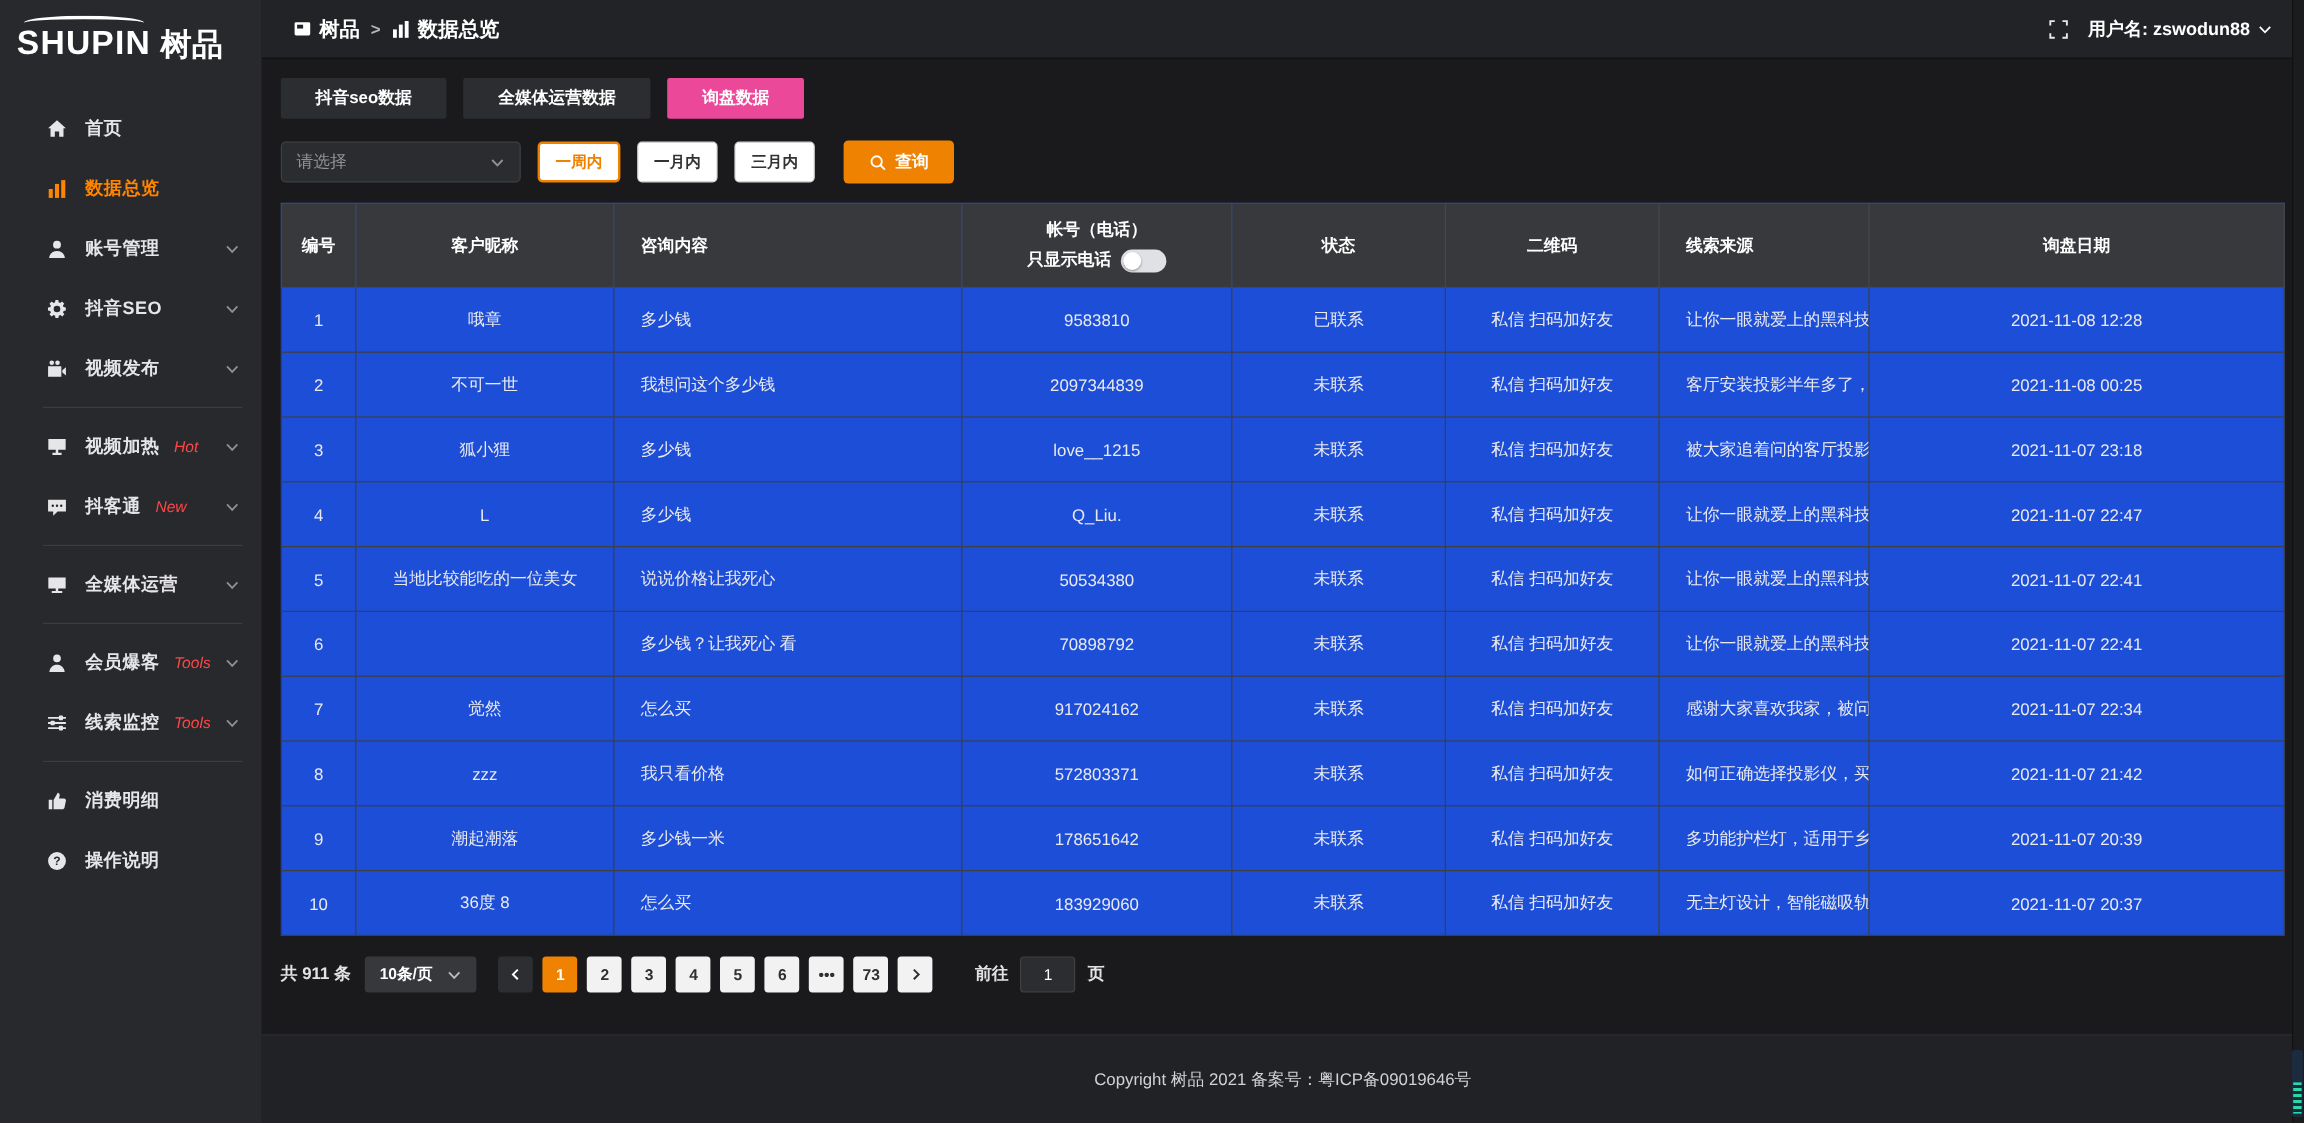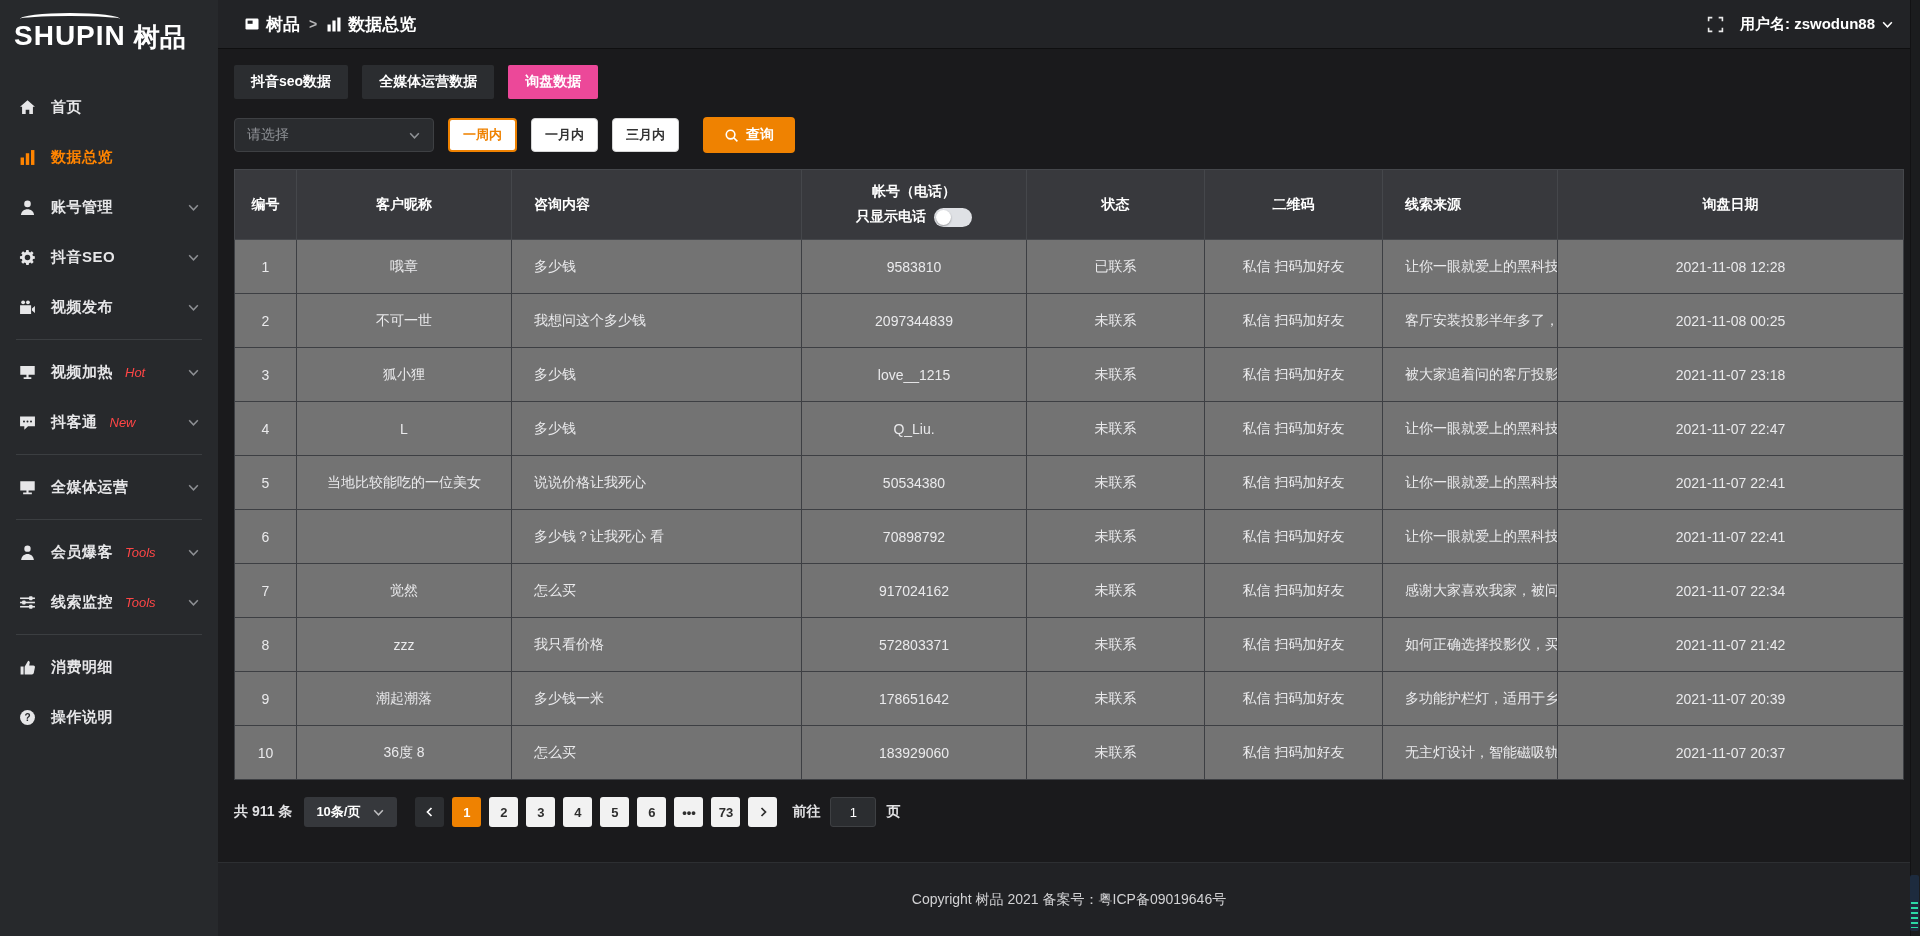--- a/index.html
+++ b/index.html
@@ -10,21 +10,21 @@
   }
   .page { width: 1920px; height: 936px; display: flex; position: relative; background: #19191b; }
 
   
   .sidebar { width: 218px; min-width: 218px; background: #27292c; display: flex; flex-direction: column; z-index: 2; gap: 16px; }
   .logo { height: 58px; display: flex; align-items: flex-end; padding: 10px 12px 8px 14px; gap: 8px; }
   .logo-en { color: #fff; font-weight: bold; font-size: 28px; letter-spacing: 1px; position: relative; line-height: 1; }
   .logo-arc { position: absolute; top: -9px; left: 6px; width: 100px; height: 12px;
               border-top: 3px solid #fff; border-radius: 50% 50% 0 0; }
   .logo-cn { color: #fff; font-weight: bold; font-size: 26px; line-height: 1; }
-  .nav { flex: 1; padding-top: 8px; }
+  .nav { flex: 1; padding-top: 8px; padding-left: 20px; }
   .nav-item { height: 50px; display: flex; align-items: center; padding: 0 18px; color: #e6e6e8; cursor: pointer; font-size: 15px; font-weight: 600; }
   .nav-item.active { color: #ff8400; }
   .nicon { width: 19px; height: 19px; margin-right: 14px; display: inline-flex; align-items: center; justify-content: center; flex: none; }
   .nlabel { letter-spacing: 0.5px; }
   .badge { font-style: italic; font-weight: normal; font-size: 13px; margin-left: 12px; }
   .chev { margin-left: auto; color: #8d8f93; display: inline-flex; }
   .nav-divider { height: 1px; background: #3b3e41; margin: 7px 16px; }
 
   
   .main { flex: 1; display: flex; flex-direction: column; position: relative; background: #1a1a1c; }
@@ -32,51 +32,51 @@
   .breadcrumb { display: flex; align-items: center; gap: 9px; color: #fff; font-size: 17px; font-weight: bold; }
   .crumb { display: inline-flex; align-items: center; gap: 6px; cursor: pointer; }
   .crumb-sep { color: #b7b7b9; font-size: 14px; font-weight: bold; }
   .userbox { margin-left: auto; display: flex; align-items: center; gap: 16px; color: #fff; font-size: 15px; }
   .fs-icon { display: inline-flex; color: #e9e9e9; cursor: pointer; }
   .username { display: inline-flex; align-items: center; gap: 6px; cursor: pointer; font-weight: 600; }
 
   .content { padding: 16px; flex: 1; }
 
   .tabs-row { display: flex; gap: 14px; }
-  .tab-btn { background: #2b2d30; color: #fff; font-size: 14px; font-weight: bold; padding: 0 17px; height: 34px; border: none; border-radius: 2px; cursor: pointer; font-family: inherit; }
+  .tab-btn { background: #2b2d30; color: #fff; font-size: 14px; font-weight: bold; padding: 0 29px; height: 34px; border: none; border-radius: 2px; cursor: pointer; font-family: inherit; }
   .tab-btn.active { background: #ec4899; }
 
   .filter-row { margin-top: 18px; display: flex; align-items: center; gap: 14px; }
   .select { width: 200px; height: 34px; background: #2a2c2f; border: 1px solid #3e4043; border-radius: 4px; color: #8f9296; font-size: 14px; display: flex; align-items: center; padding: 0 12px; cursor: pointer; }
   .select .chev { color: #8f9296; }
   .period-btn { height: 34px; min-width: 66px; padding: 0 13px; background: #fff; border: 1px solid #d6d6d6; border-radius: 4px; color: #333; font-size: 13px; font-weight: bold; cursor: pointer; font-family: Liberation Sans, sans-serif; }
   .period-btn.active { color: #ef8201; border: 2px solid #ef8201; }
   .query-btn { height: 36px; padding: 0 21px; background: #ef8201; border: none; border-radius: 4px; color: #fff; font-size: 14px; font-weight: bold; display: inline-flex; align-items: center; gap: 7px; cursor: pointer; margin-left: 10px; font-family: inherit; }
 
   
-  table.data-table { width: 100%; border-collapse: collapse; margin-top: 16px; table-layout: fixed; background: #737373; }
+  table.data-table { width: 100%; border-collapse: collapse; margin-top: 16px; table-layout: fixed; background: #1d4ed8; }
   .data-table th { background: #38393d; color: #fff; font-size: 14px; font-weight: bold; height: 70px; border: 1px solid #45474b; text-align: center; }
   .data-table td { height: 54px; color: #eaeaec; font-size: 14px; border: 1px solid #3d3f43; text-align: center; overflow: hidden; white-space: nowrap; }
   .data-table td.left, .data-table th.left { text-align: left; padding-left: 22px; }
   .org { color: #e8820e; }
   .qr-cell { cursor: pointer; }
   .src-cell { cursor: pointer; }
   .th-sub { display: flex; align-items: center; justify-content: center; gap: 8px; margin-top: 7px; font-weight: bold; text-align: right; }
   .toggle { width: 38px; height: 19px; border-radius: 10px; background: #dfe1e5; position: relative; display: inline-block; cursor: pointer; flex: none; }
   .toggle::after { content: ""; position: absolute; left: 2px; top: 2px; width: 15px; height: 15px; border-radius: 50%; background: #fff; box-shadow: 0 1px 2px rgba(0,0,0,0.35); }
 
   
   .pager { margin-top: 17px; display: flex; align-items: center; font-size: 14px; color: #e2e2e4; gap: 12px; }
   .total-label { font-weight: 600; }
   .size-select { background: #36383c; height: 30px; padding: 0 12px; border-radius: 3px; display: inline-flex; align-items: center; gap: 12px; font-size: 13px; font-weight: 600; color: #fff; cursor: pointer; }
   .pages { display: flex; align-items: center; gap: 8px; margin-left: 6px; }
   .pg-btn { min-width: 29px; height: 30px; padding: 0 4px; border-radius: 3px; background: #f2f2f2; color: #2f2f2f; font-weight: bold; font-size: 13px; border: none; display: inline-flex; align-items: center; justify-content: center; cursor: pointer; font-family: inherit; }
   .pg-btn.prev { background: #2c2e31; color: #fff; }
   .pg-btn.active { background: #ef8201; color: #fff; }
-  .goto { display: inline-flex; align-items: center; gap: 10px; margin-left: 3px; font-weight: 600; justify-content: center; }
+  .goto { display: inline-flex; align-items: center; gap: 10px; margin-left: 23px; font-weight: 600; justify-content: center; }
   .goto-input { width: 46px; height: 30px; background: #2b2d30; border: 1px solid #3e4043; border-radius: 3px; color: #fff; text-align: center; font-size: 13px; font-family: inherit; }
 
   
   .footer { position: absolute; left: 0; right: 0; bottom: 0; height: 74px; background: #212225; border-top: 1px solid #2d2f32; display: flex; align-items: center; justify-content: center; color: #d2d2d4; font-size: 14px; }
 
   
   .scroll-strip { position: absolute; top: 0; right: 0; bottom: 0; width: 10px; background: #1b1c1e; border-left: 1px solid #121214; }
   .corner-widget { position: absolute; right: 1px; bottom: 5px; width: 9px; height: 56px; background: #1d2b3e; border-radius: 2px; }
   .corner-widget .stripes { position: absolute; bottom: 3px; left: 1px; right: 1px; height: 26px;
      background: repeating-linear-gradient(to bottom, #2bd9a5 0 2px, transparent 2px 5px); }

